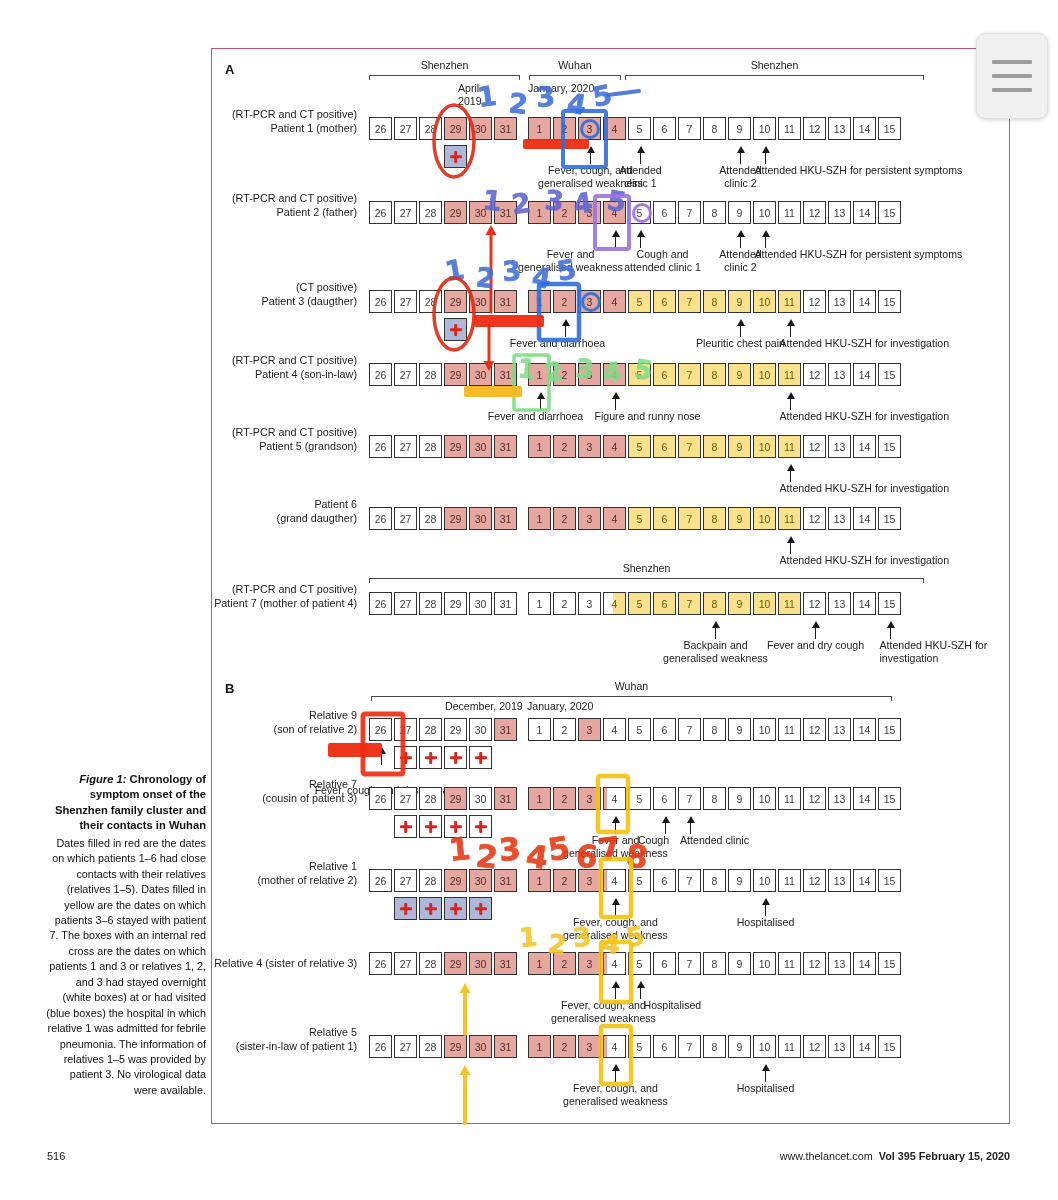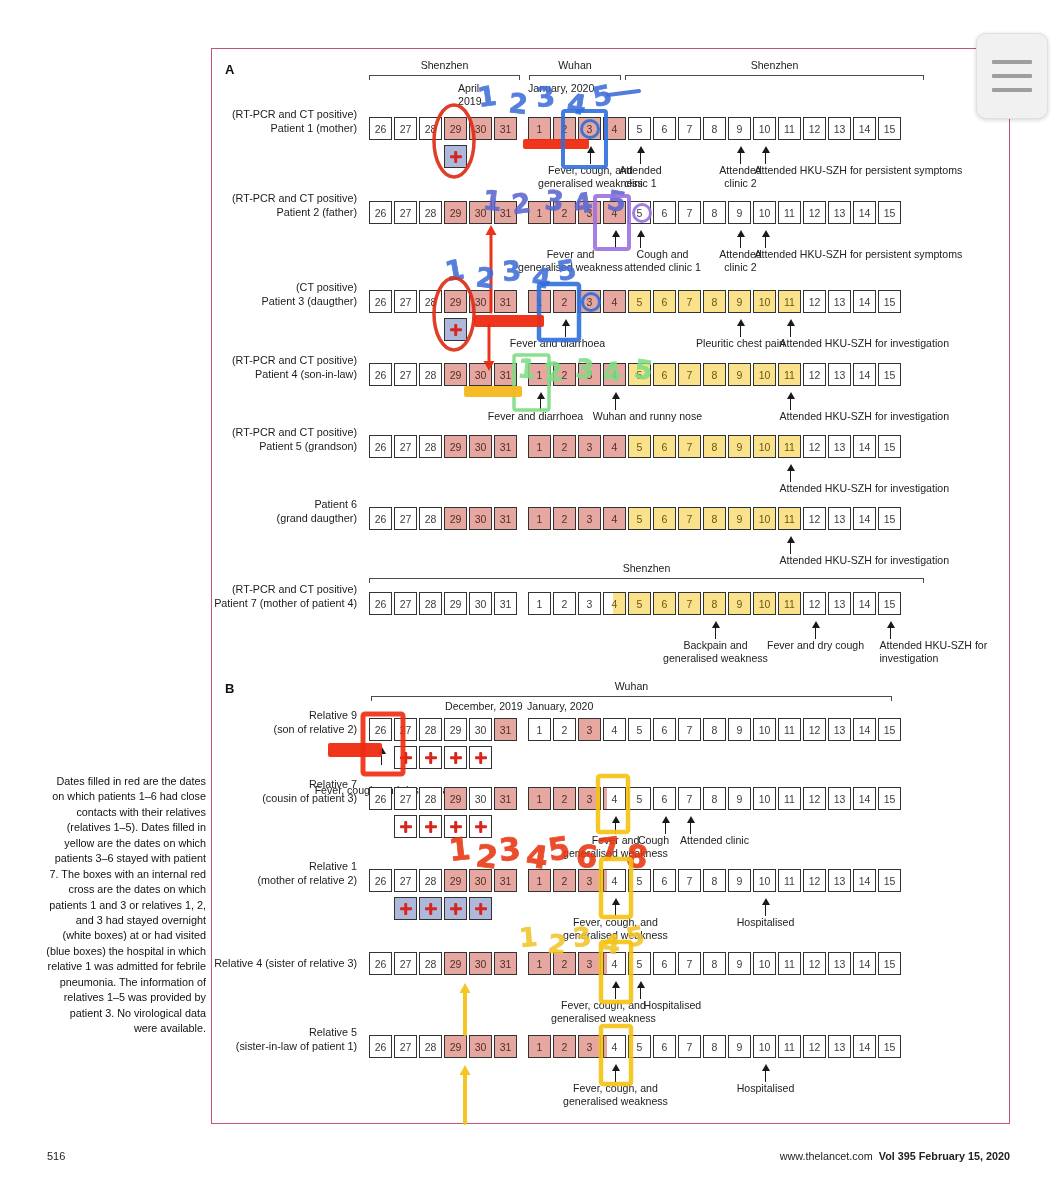--- a/index.html
+++ b/index.html
@@ -253,21 +253,21 @@
     <div class="cell cell-yellow" style="left: 516px; top: 314px;">9</div>
     <div class="cell cell-yellow" style="left: 541px; top: 314px;">10</div>
     <div class="cell cell-yellow" style="left: 566px; top: 314px;">11</div>
     <div class="cell " style="left: 591px; top: 314px;">12</div>
     <div class="cell " style="left: 616px; top: 314px;">13</div>
     <div class="cell " style="left: 641px; top: 314px;">14</div>
     <div class="cell " style="left: 666px; top: 314px;">15</div>
     <div class="evt-arrow" style="left: 323.5px; top: 343px;"></div>
     <div class="evt-label evt-center" style="top: 361px; left: 323.5px;">Fever and diarrhoea</div>
     <div class="evt-arrow" style="left: 398.5px; top: 343px;"></div>
-    <div class="evt-label evt-center" style="top: 361px; left: 435.5px;">Wuhan and runny nose</div>
+    <div class="evt-label evt-center" style="top: 361px; left: 435.5px;">Figure and runny nose</div>
     <div class="evt-arrow" style="left: 573.5px; top: 343px;"></div>
     <div class="evt-label evt-left" style="top: 361px; left: 567.5px;">Attended HKU-SZH for investigation</div>
     <div class="row-label" style="top: 377px;">
       <div>(RT-PCR and CT positive)</div>
       <div>Patient 5 (grandson)</div>
     </div>
     <div class="cell " style="left: 157px; top: 386px;">26</div>
     <div class="cell " style="left: 182px; top: 386px;">27</div>
     <div class="cell " style="left: 207px; top: 386px;">28</div>
     <div class="cell cell-pink" style="left: 232px; top: 386px;">29</div>
@@ -527,19 +527,20 @@
     <div class="month-label" style="left: 315px; top: 651px;">January, 2020</div>
   </div>
 
 <div class="menu-fab">
   <span class="menu-line"></span>
   <span class="menu-line"></span>
   <span class="menu-line"></span>
 </div>
 
 <div class="caption">
+  <div class="cap-title"><span class="cap-fig">Figure 1:</span><span> Chronology of symptom onset of the Shenzhen family cluster and their contacts in Wuhan</span></div>
   <div class="cap-body">Dates filled in red are the dates on which patients 1–6 had close contacts with their relatives (relatives 1–5). Dates filled in yellow are the dates on which patients 3–6 stayed with patient 7. The boxes with an internal red cross are the dates on which patients 1 and 3 or relatives 1, 2, and 3 had stayed overnight (white boxes) at or had visited (blue boxes) the hospital in which relative 1 was admitted for febrile pneumonia. The information of relatives 1–5 was provided by patient 3. No virological data were available.</div>
 </div>
 
 <div class="footer-left">516</div>
 <div class="footer-right">
   <span>www.thelancet.com</span><span class="fw">Vol 395  February 15, 2020</span>
 </div>
 
 </body></html>

